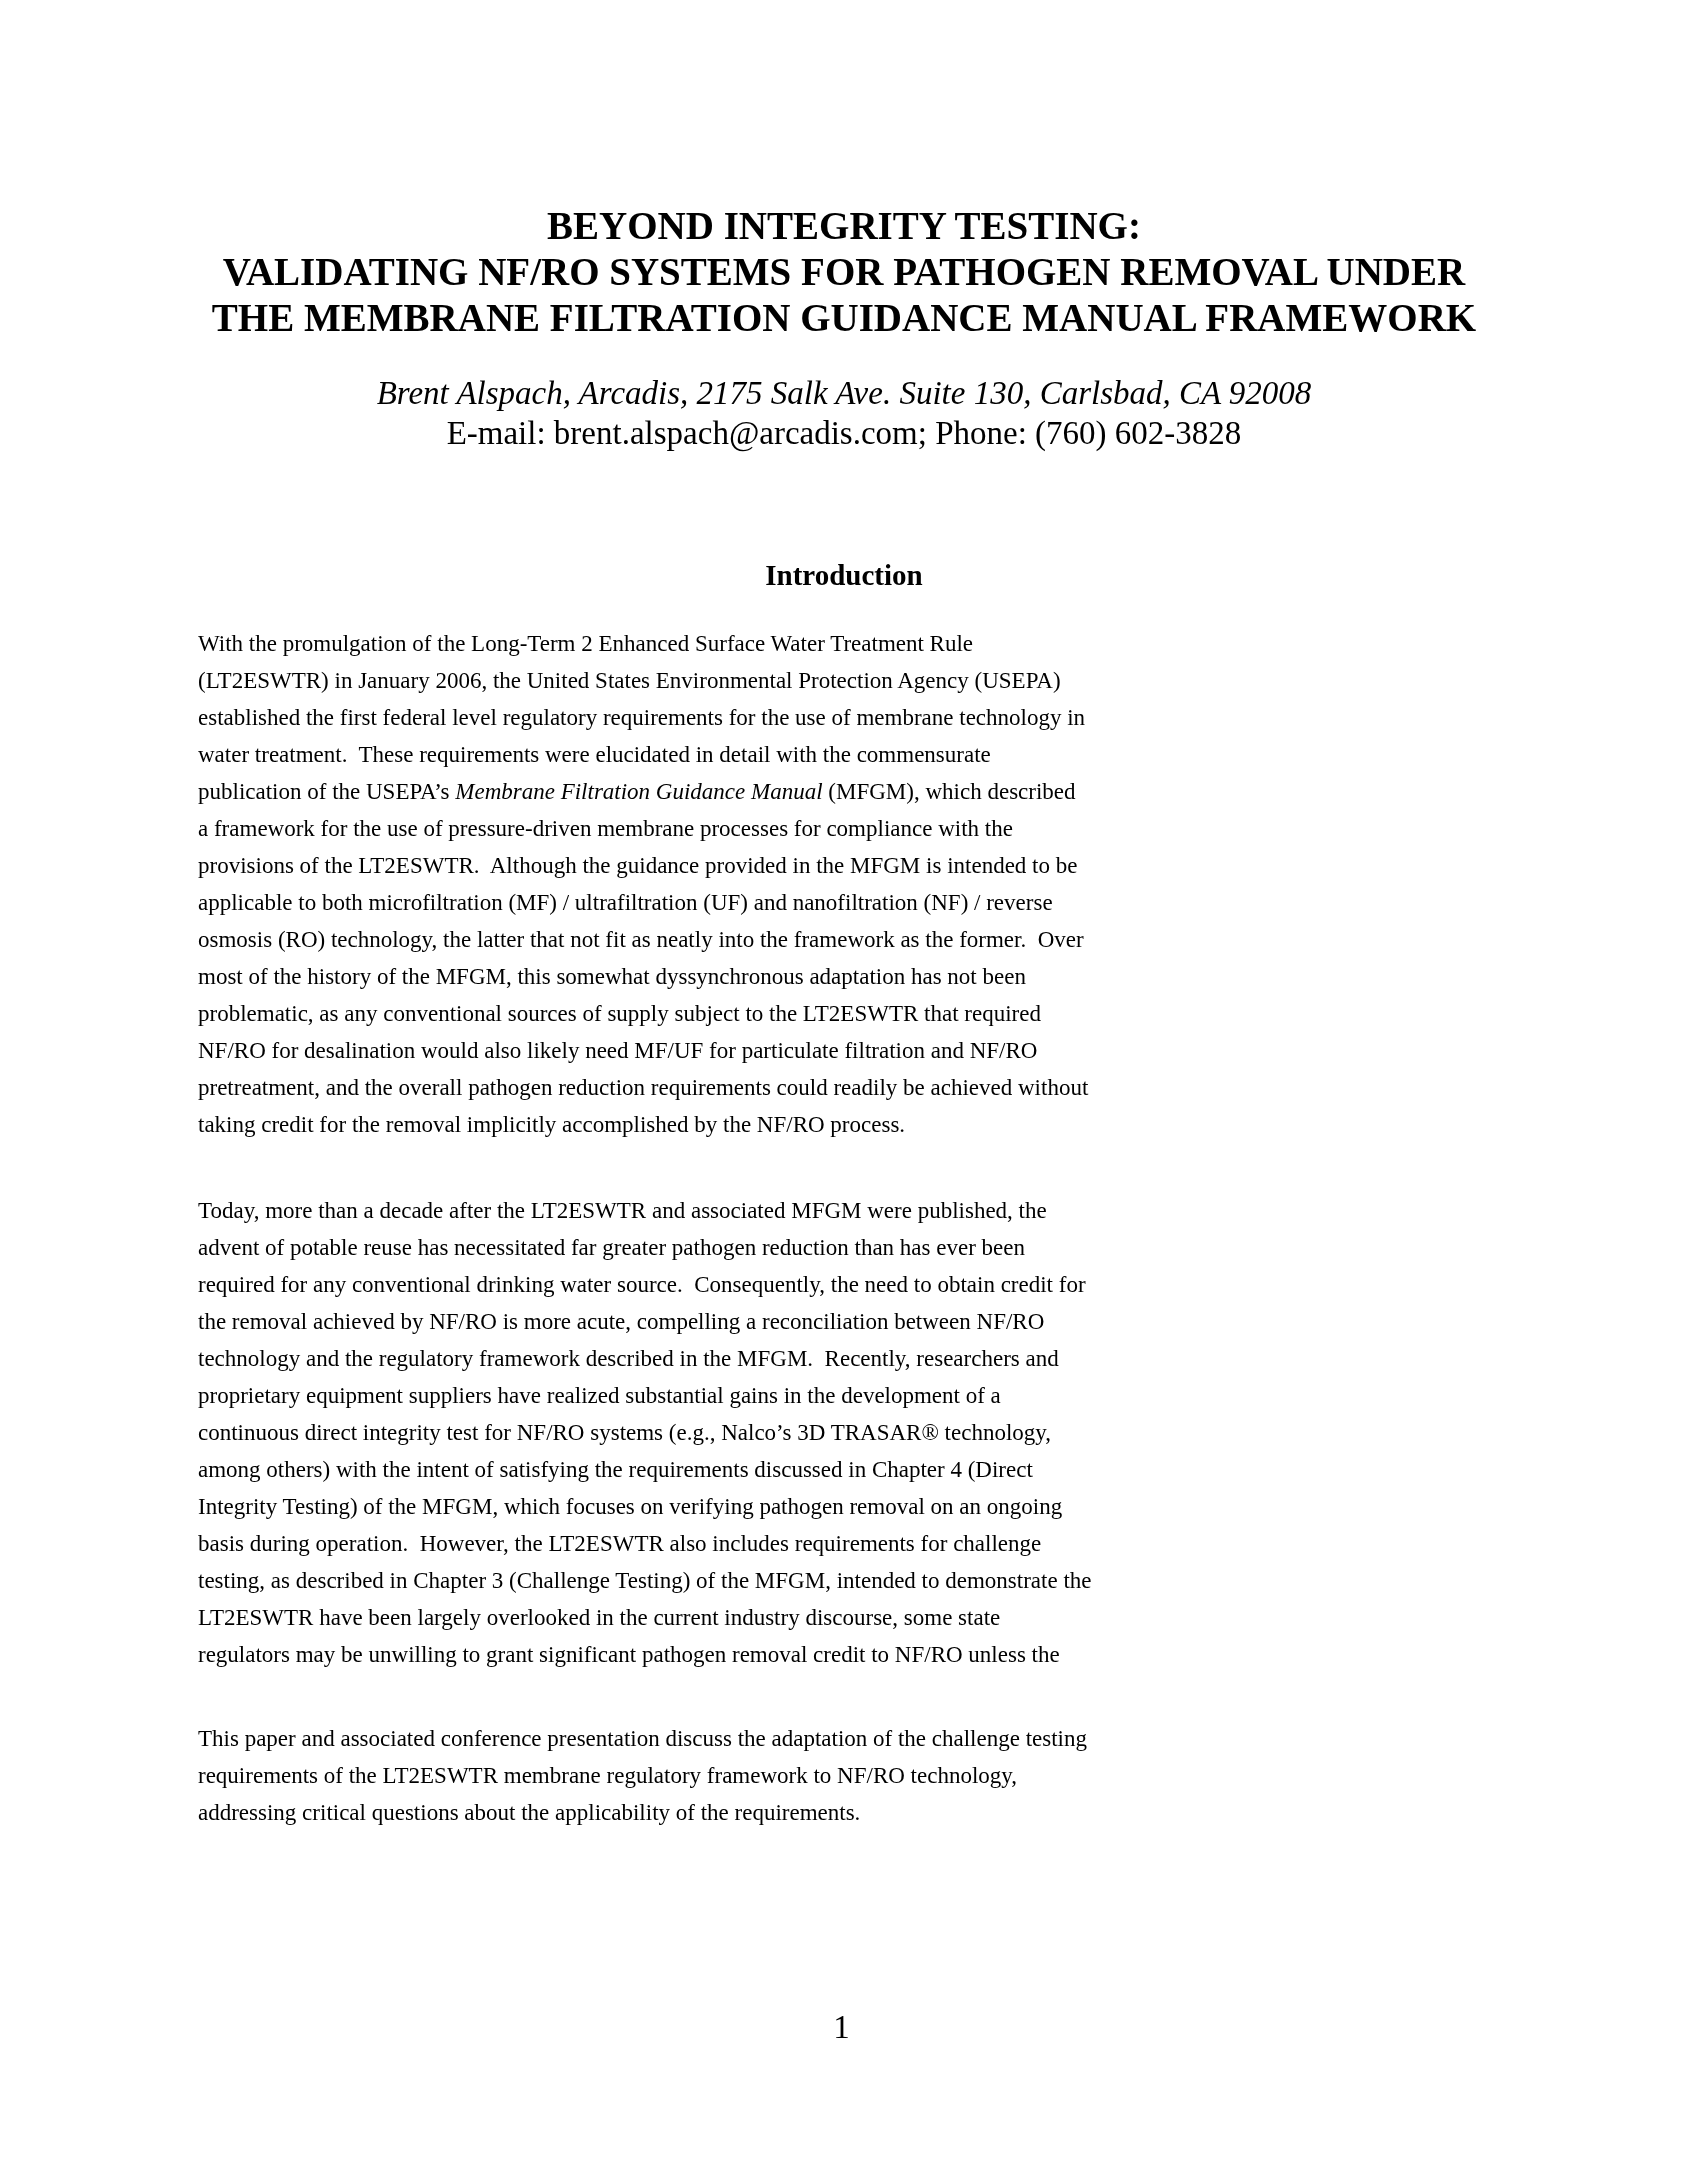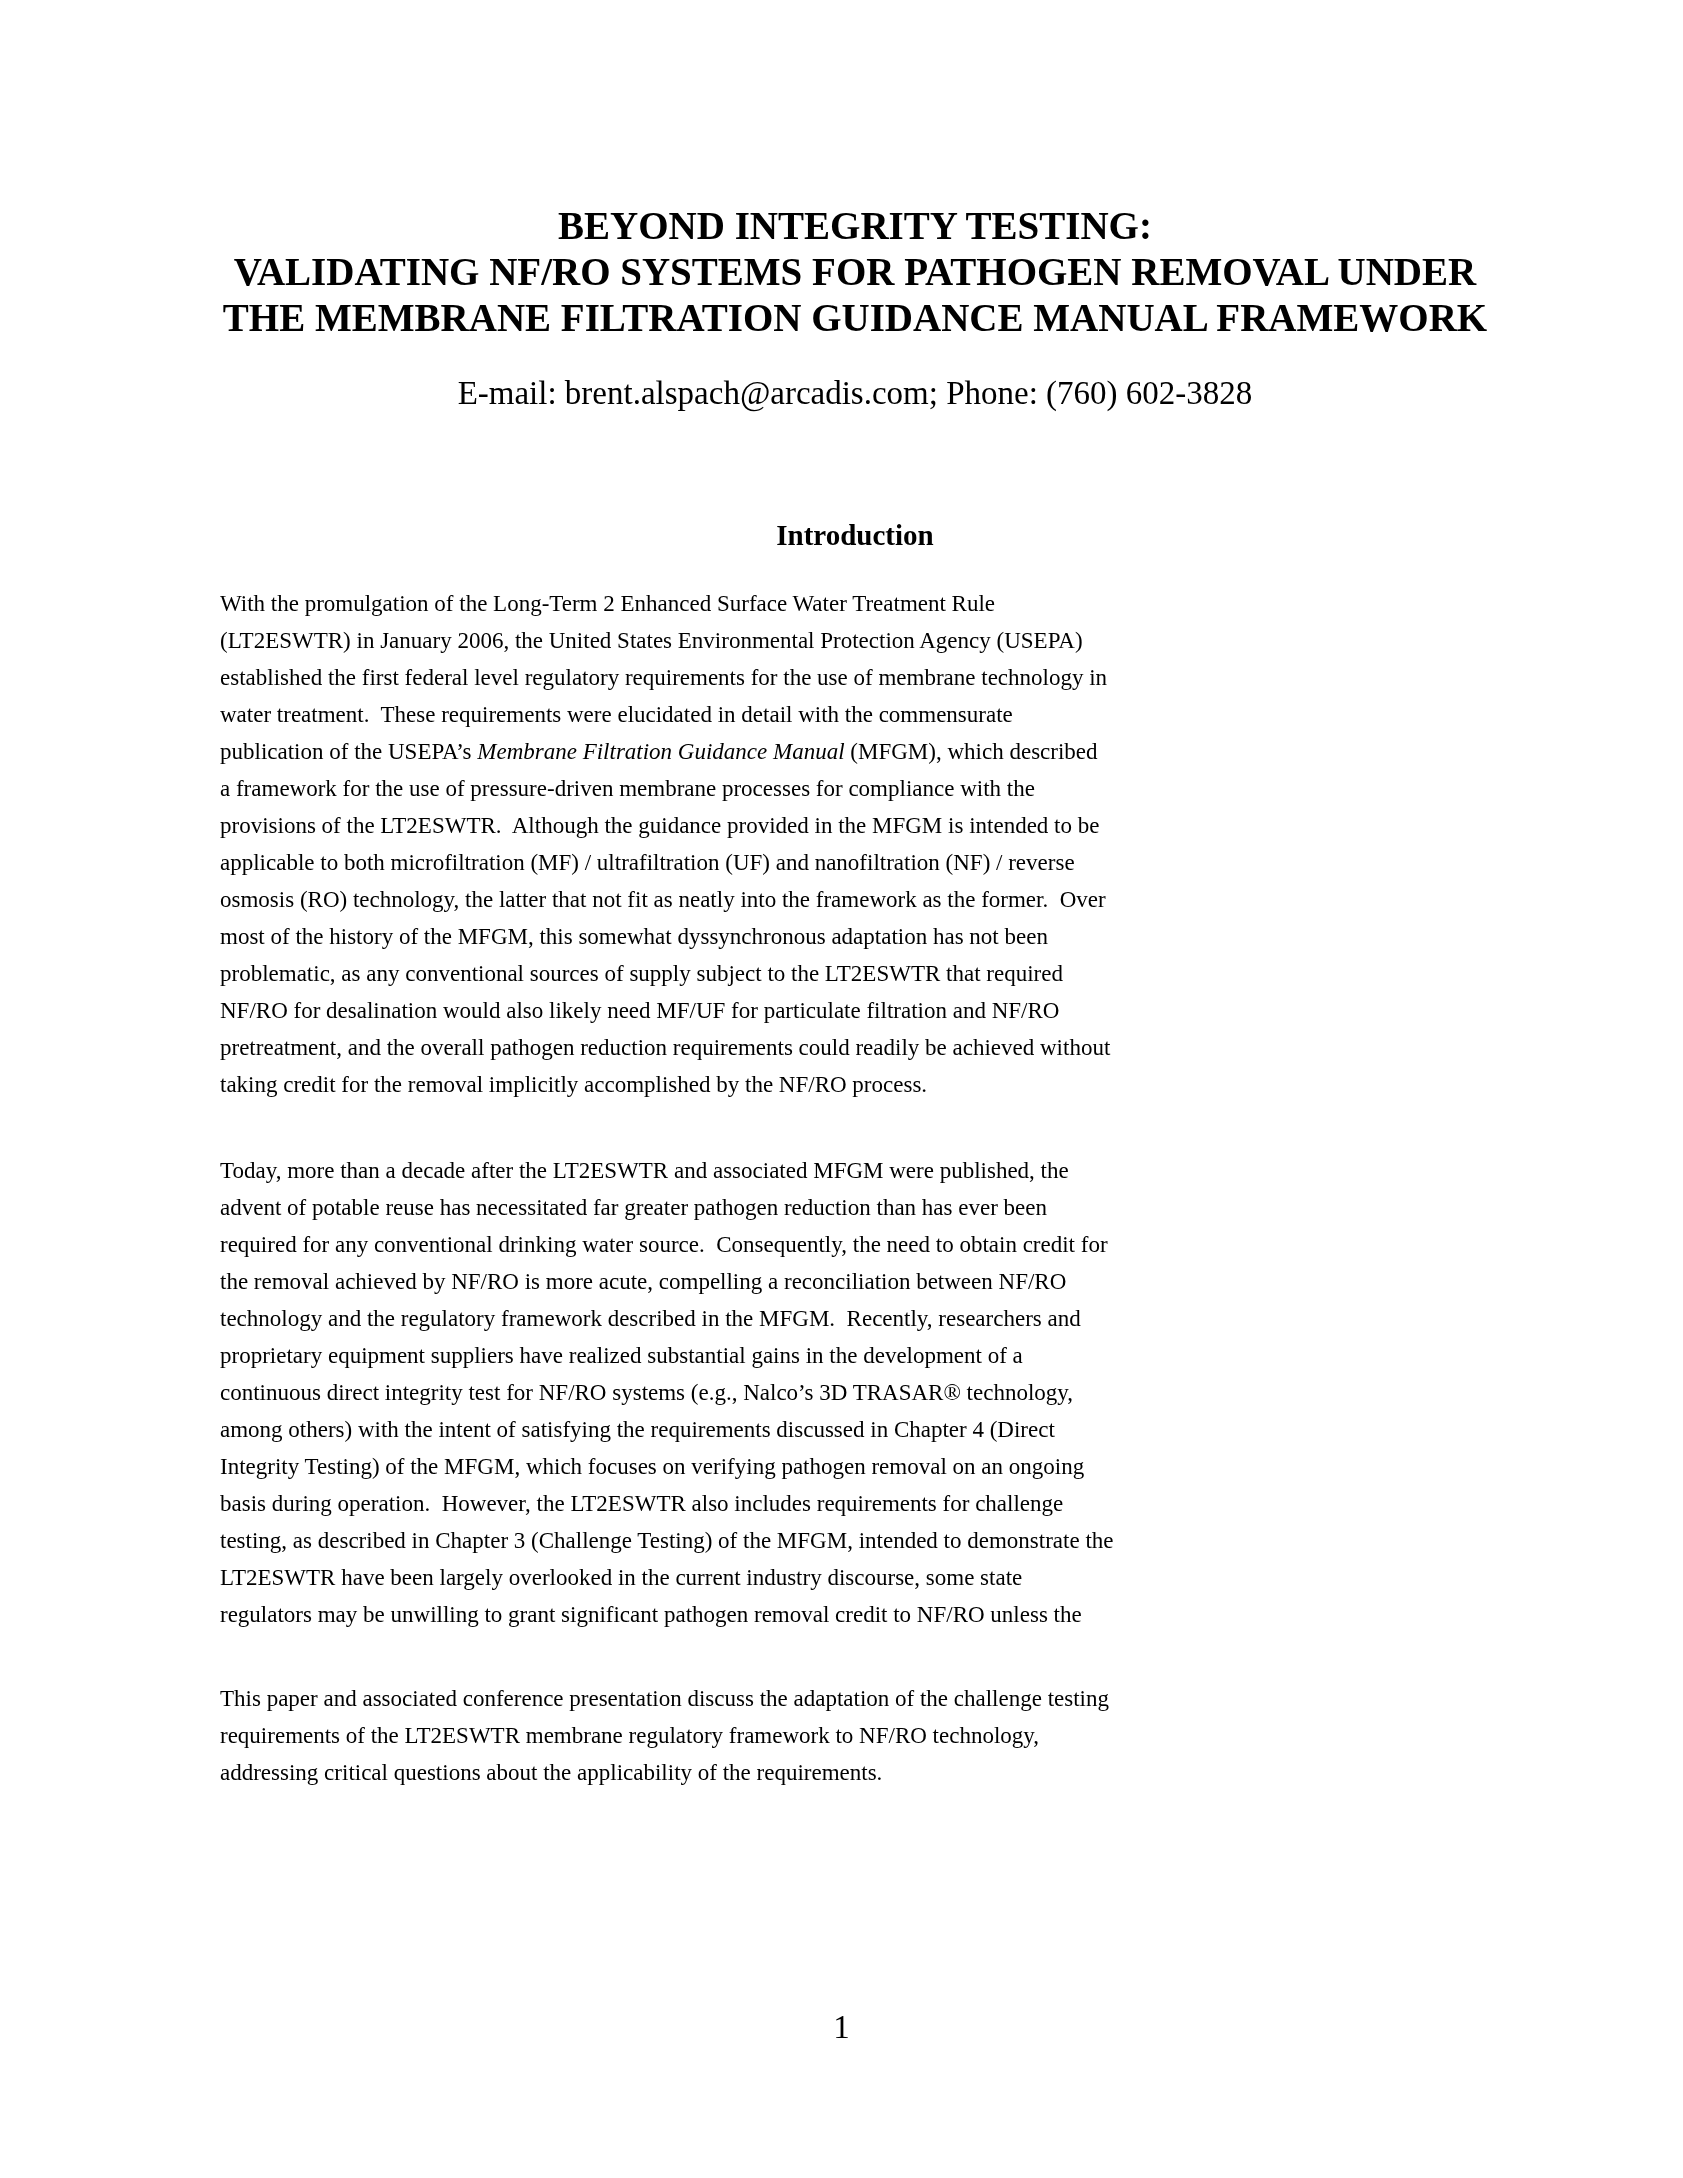--- a/index.html
+++ b/index.html
@@ -10,21 +10,20 @@
     color: #000000;
     font-family: "Liberation Serif", serif;
     position: relative;
     overflow: hidden;
   }
   .page {
     position: absolute;
     inset: 0;
     padding: 203px 193px 0 198px;
     box-sizing: border-box;
-    margin-left: 22px;
   }
   .title-block {
     text-align: center;
     font-weight: bold;
     font-size: 39px;
     line-height: 46px;
   }
   .author-block {
     text-align: center;
     font-size: 33px;
@@ -63,20 +62,21 @@
 
 <div class="page">
 
   <div class="title-block">
     <div class="line">BEYOND INTEGRITY TESTING:</div>
     <div class="line">VALIDATING NF/RO SYSTEMS FOR PATHOGEN REMOVAL UNDER</div>
     <div class="line">THE MEMBRANE FILTRATION GUIDANCE MANUAL FRAMEWORK</div>
   </div>
 
   <div class="author-block">
+    <div class="line author-affiliation">Brent Alspach, Arcadis, 2175 Salk Ave. Suite 130, Carlsbad, CA 92008</div>
     <div class="line">E-mail: brent.alspach@arcadis.com; Phone: (760) 602-3828</div>
   </div>
 
   <div class="section-heading">Introduction</div>
 
   <div class="para para-1">
     <div class="line">With the promulgation of the Long-Term 2 Enhanced Surface Water Treatment Rule</div>
     <div class="line">(LT2ESWTR) in January 2006, the United States Environmental Protection Agency (USEPA)</div>
     <div class="line">established the first federal level regulatory requirements for the use of membrane technology in</div>
     <div class="line">water treatment.  These requirements were elucidated in detail with the commensurate</div>

